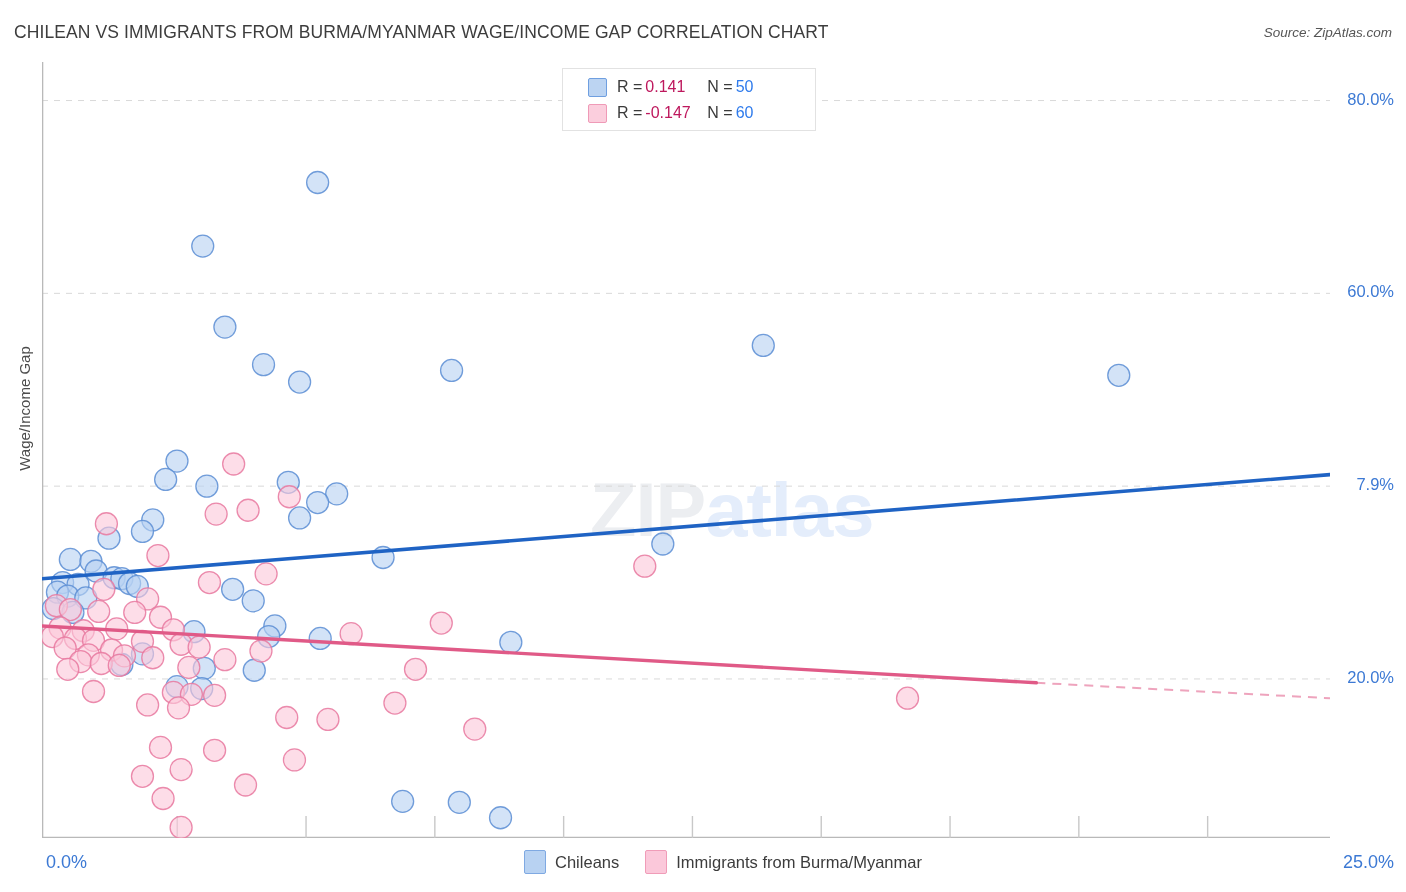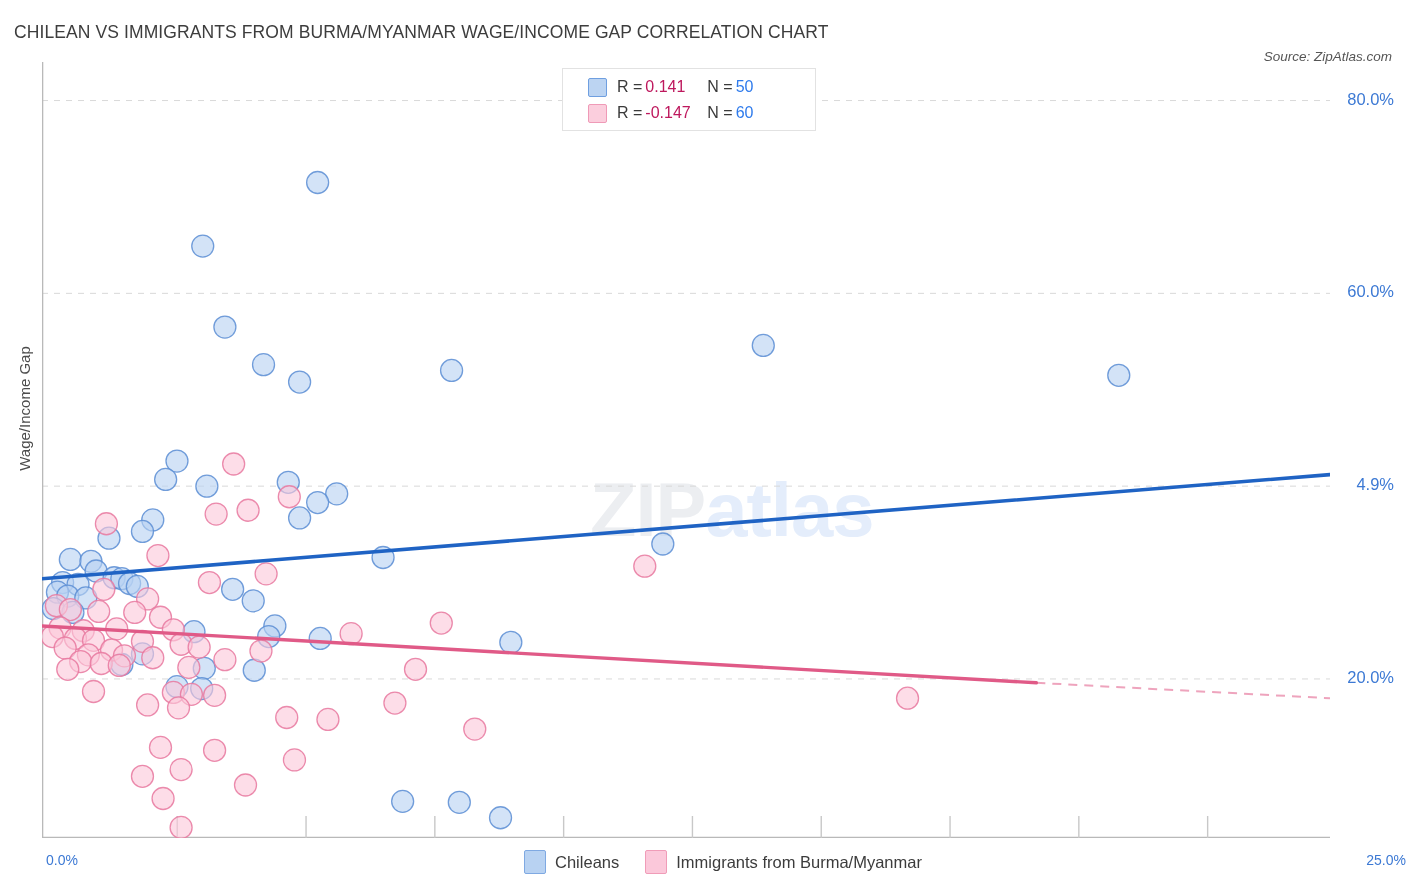--- a/index.html
+++ b/index.html
@@ -15,21 +15,20 @@
   
   .chart-title{
     position:absolute;left:14px;top:22px;
     font-size:17.5px;letter-spacing:.1px;
     color:#3d3d3d;white-space:nowrap;
   }
   .source-note{
     position:absolute;right:14px;top:25px;
     font-size:13.5px;font-style:italic;color:#555;
     white-space:nowrap;
-    margin-top:24px;
   }
 
   
   .y-axis-title{
     position:absolute;
     left:-106px;top:400px;width:260px;
     transform:rotate(-90deg);
     transform-origin:center center;
     text-align:center;
     font-size:15px;color:#4c4c4c;
@@ -55,24 +54,24 @@
   
   .ytick{
     position:absolute;right:8px;
     font-size:16.5px;color:#3c79d4;
     text-align:right;white-space:nowrap;
   }
 
   
   .xend{
     position:absolute;top:852px;
-    font-size:14px;color:#3c79d4;white-space:nowrap;
+    font-size:18px;color:#3c79d4;white-space:nowrap;
   }
   .xend.left{left:46px;}
-  .xend.right{right:0;margin-left:48px;}
+  .xend.right{right:12px;margin-left:48px;}
 
   
   #corr-legend{
     position:absolute;left:562px;top:68px;
     width:254px;height:63px;
     background:#ffffff;
     border:1px solid #e2e2e2;
     box-sizing:border-box;
     padding:5px 0 0 0;
   }
@@ -253,21 +252,21 @@
         </g>
         <line x1="0" y1="516.6906832298137" x2="1288" y2="412.5813664596273" stroke="#1f63c4" stroke-width="3.6" stroke-linecap="round"></line>
         <line x1="0" y1="563.9254658385094" x2="994.336" y2="620.8" stroke="#e05a87" stroke-width="3.4" stroke-linecap="round"></line>
         <line x1="994.336" y1="620.8" x2="1288" y2="636.223602484472" stroke="#e05a87" stroke-width="2" stroke-dasharray="9 7" stroke-opacity="0.55"></line>
       </svg>
   </div>
 
   <div id="y-tick-layer">
       <div class="ytick" style="top: 89.559px; right: 12px;">80.0%</div>
       <div class="ytick" style="top: 282.354px; right: 12px; margin-left: 13px;">60.0%</div>
-      <div class="ytick" style="top: 475.149px; right: 12px;">4.9%</div>
+      <div class="ytick" style="top: 475.149px; right: 12px;">7.9%</div>
       <div class="ytick" style="top: 667.944px; right: 12px;">20.0%</div>
     </div>
 
   <div class="xend left">0.0%</div>
   <div class="xend right">25.0%</div>
 
   <div id="corr-legend">
       <div class="corr-row">
         <span class="corr-swatch blue"></span>
         <span class="corr-lbl">R =</span>

